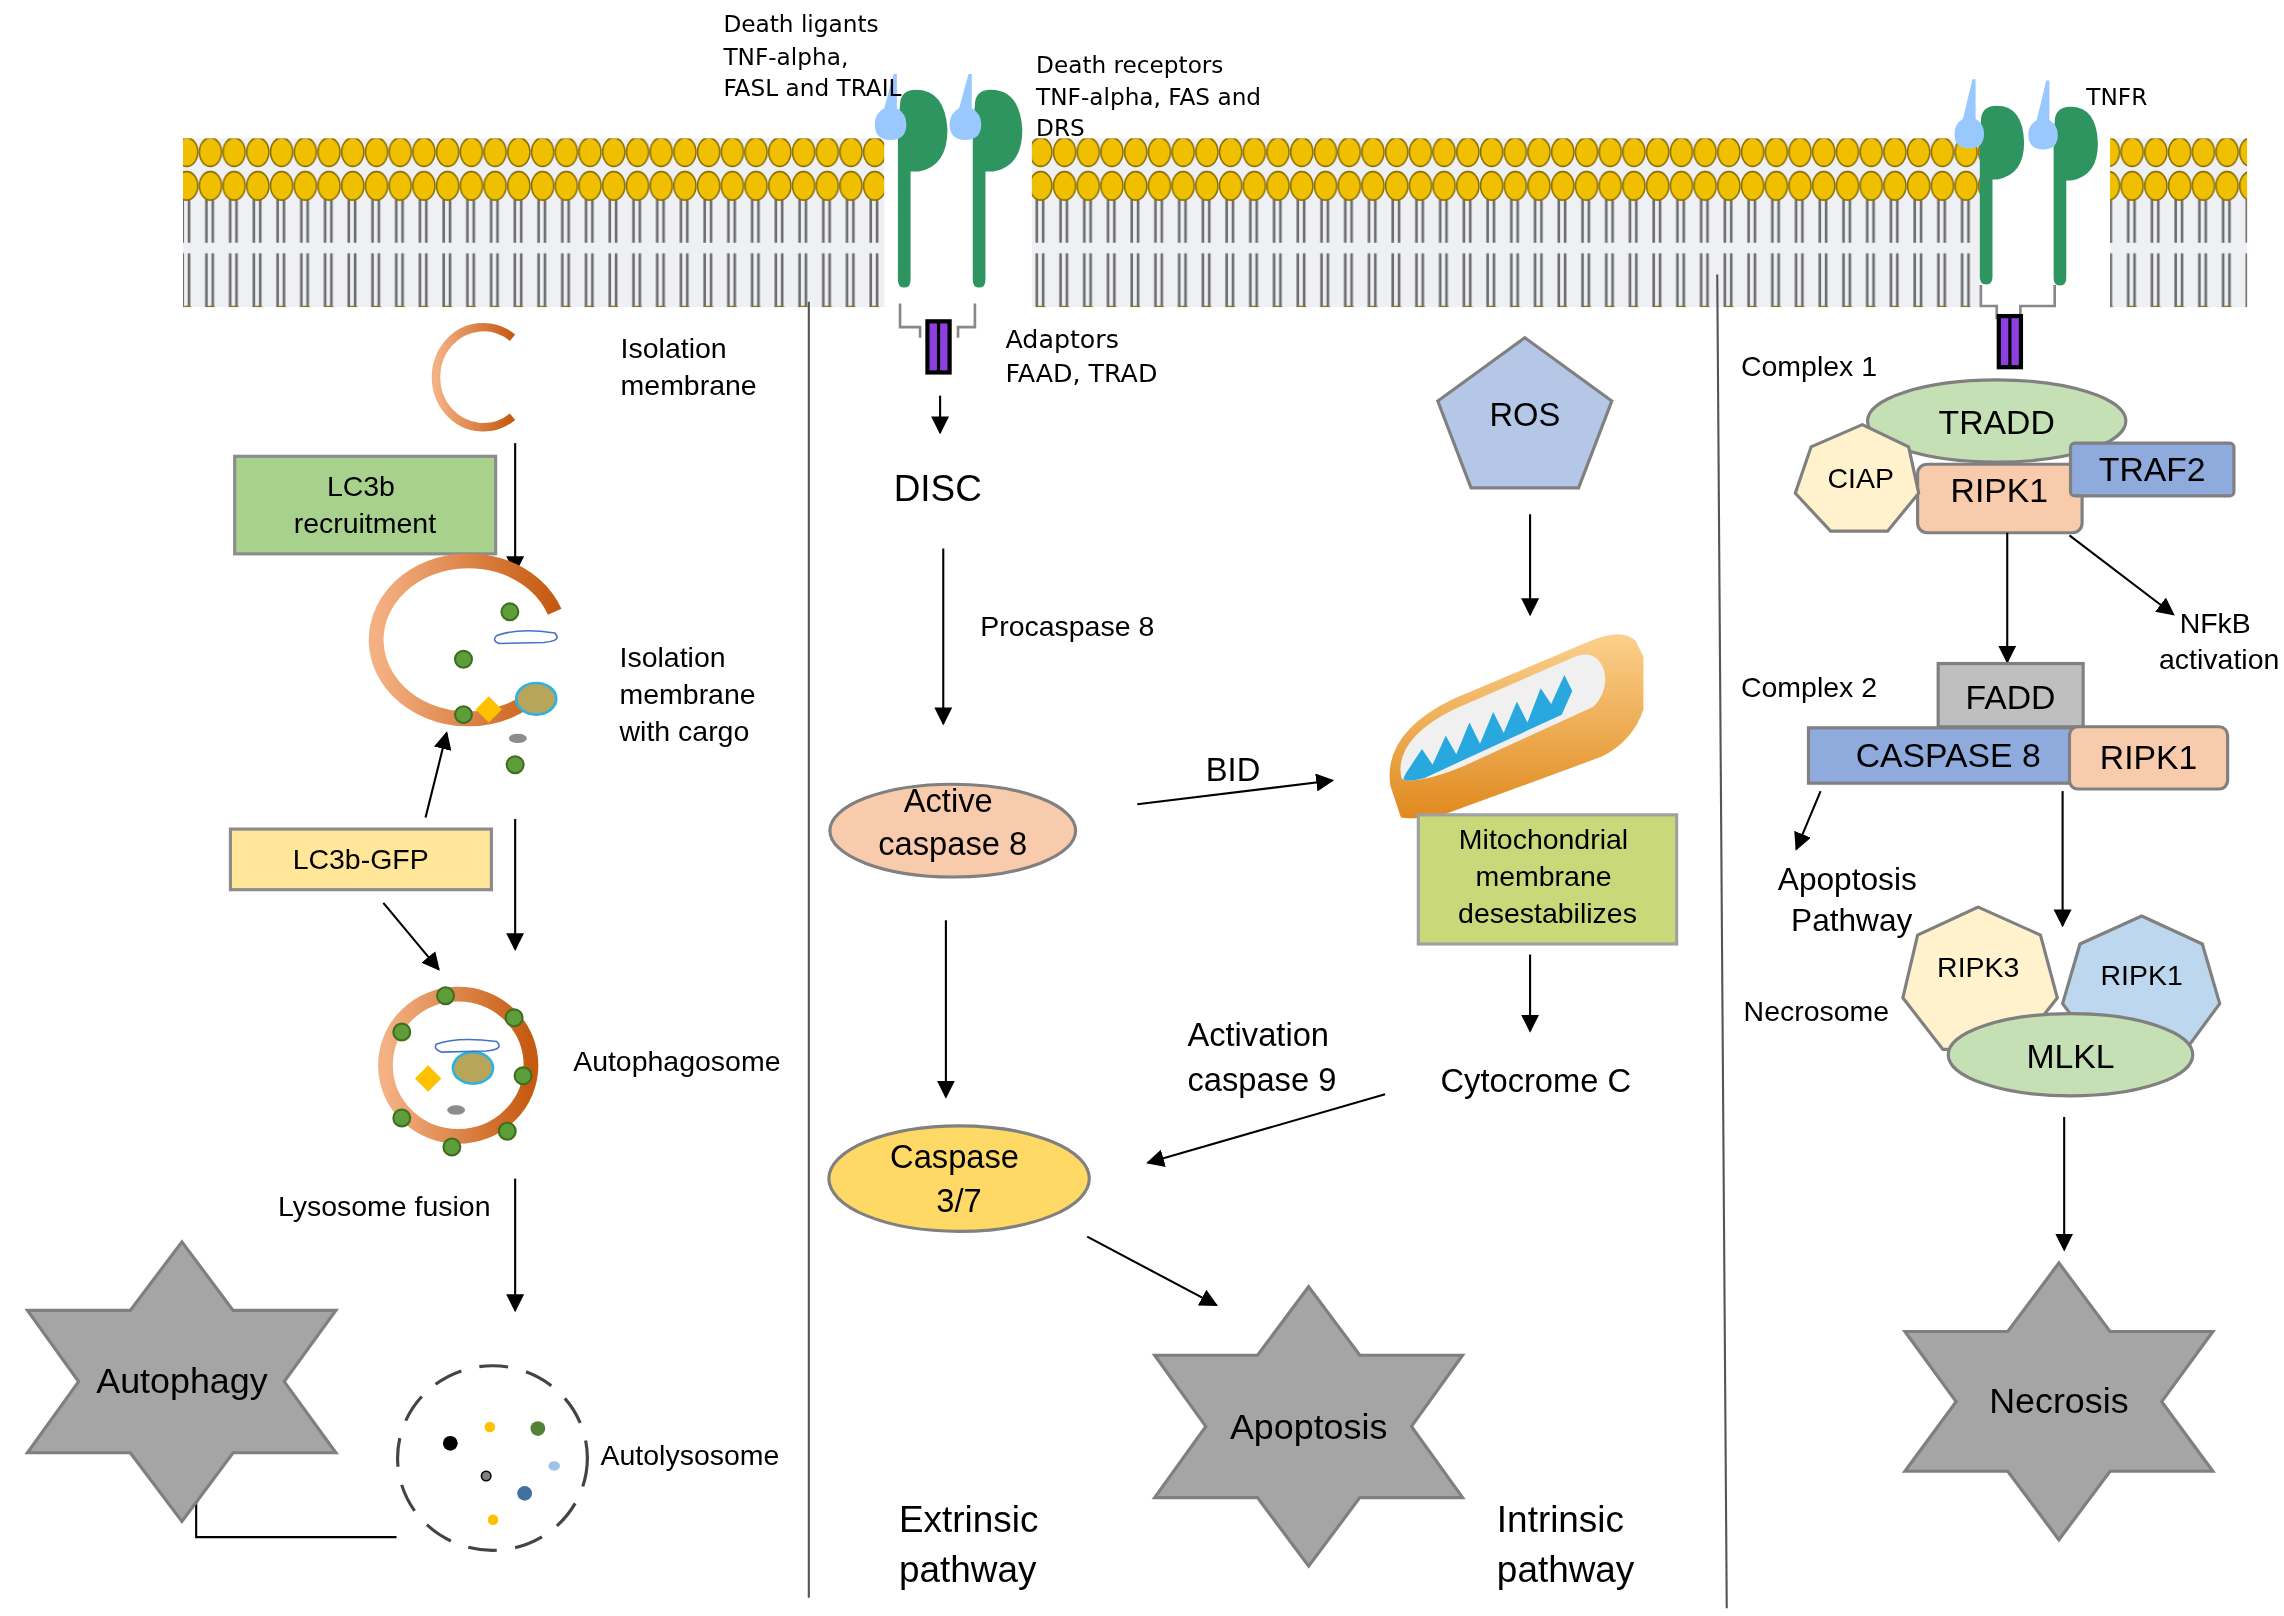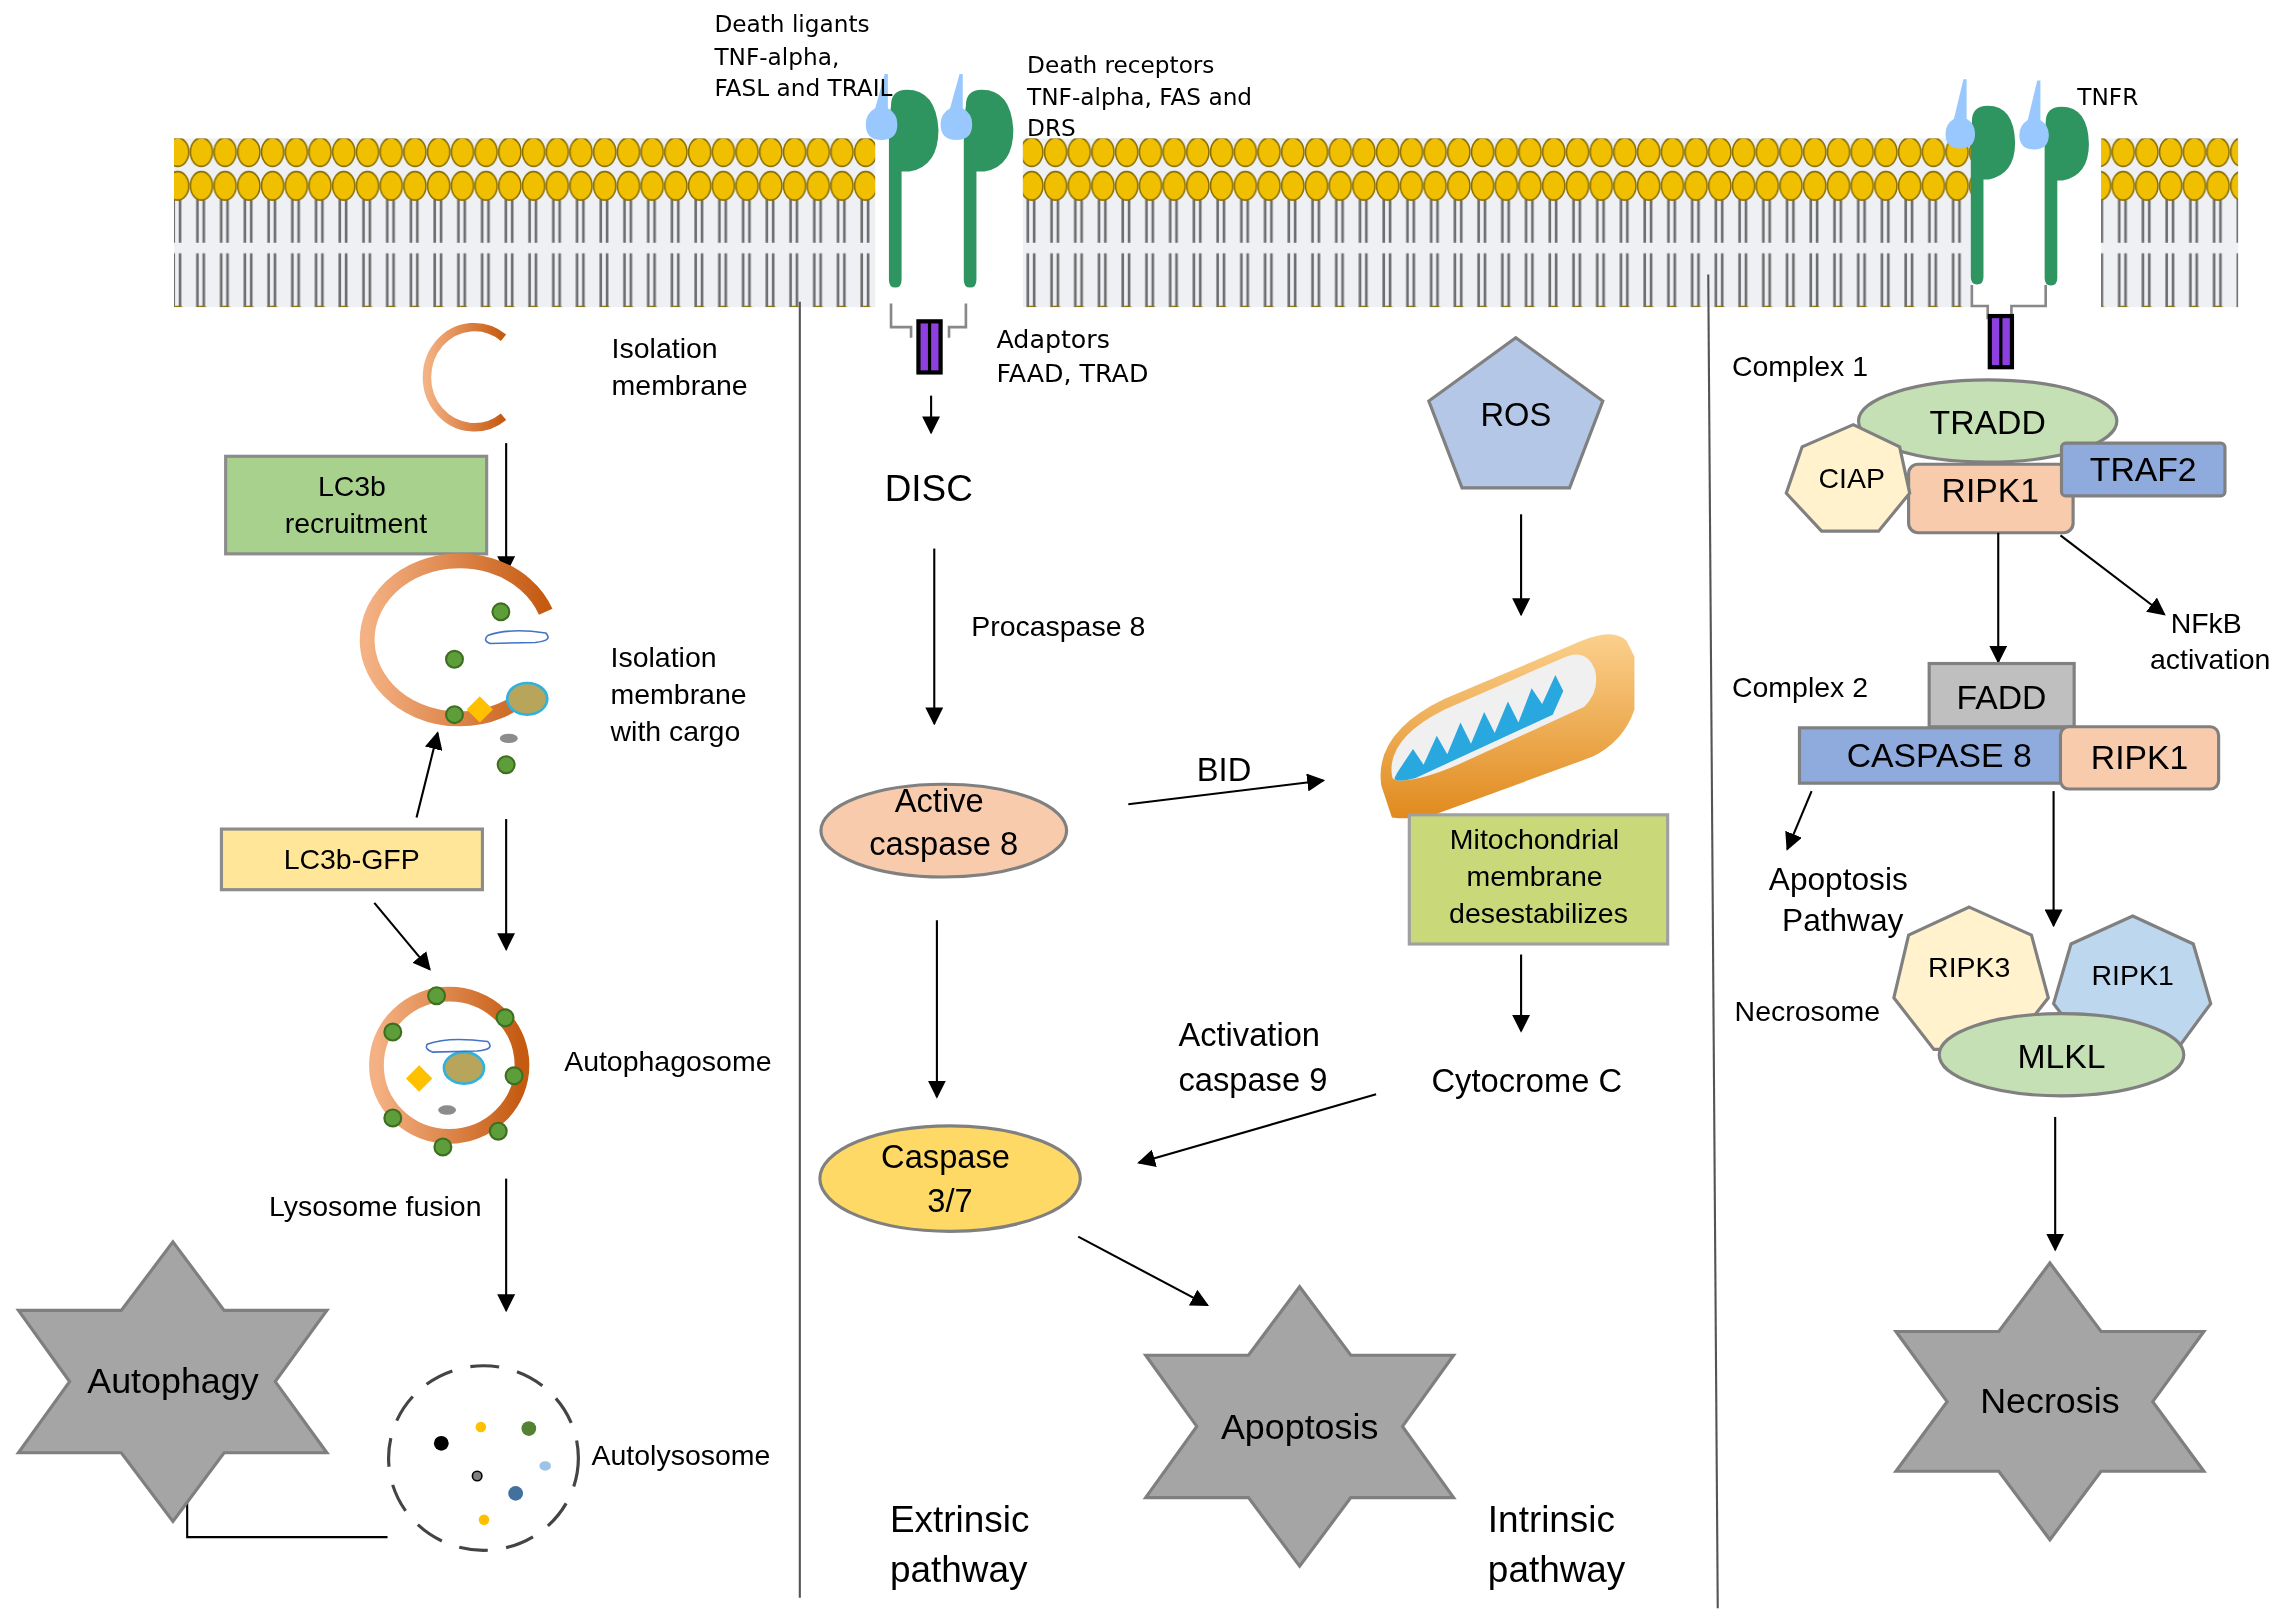--- a/index.html
+++ b/index.html
@@ -1,17 +1,17 @@
 <!DOCTYPE html>
 <html style="font-size:8.4px"><head>
 <meta charset="utf-8">
 <style>
   html, body { margin: 0; padding: 0; background: #ffffff; }
   body { width: 2284px; height: 1617px; overflow: hidden; }
-  #stage { position: absolute; left: 0; top: 0; width: 1904px; height: 1617px; }
+  #stage { position: absolute; left: 9px; top: 0; width: 1904px; height: 1617px; }
   svg text { font-family: "Liberation Sans", sans-serif; fill: #000; }
   .narrow { font-family: "DejaVu Sans", sans-serif; }
 </style>
 </head>
 <body>
 
 <div id="stage">
 <svg id="svg" width="2284" height="1617" viewBox="0 0 4332 3066" xmlns="http://www.w3.org/2000/svg">
   <defs>
     <marker id="arr" viewBox="0 0 10 10" refX="9" refY="5" markerWidth="10" markerHeight="10" markerUnits="userSpaceOnUse" orient="auto">

